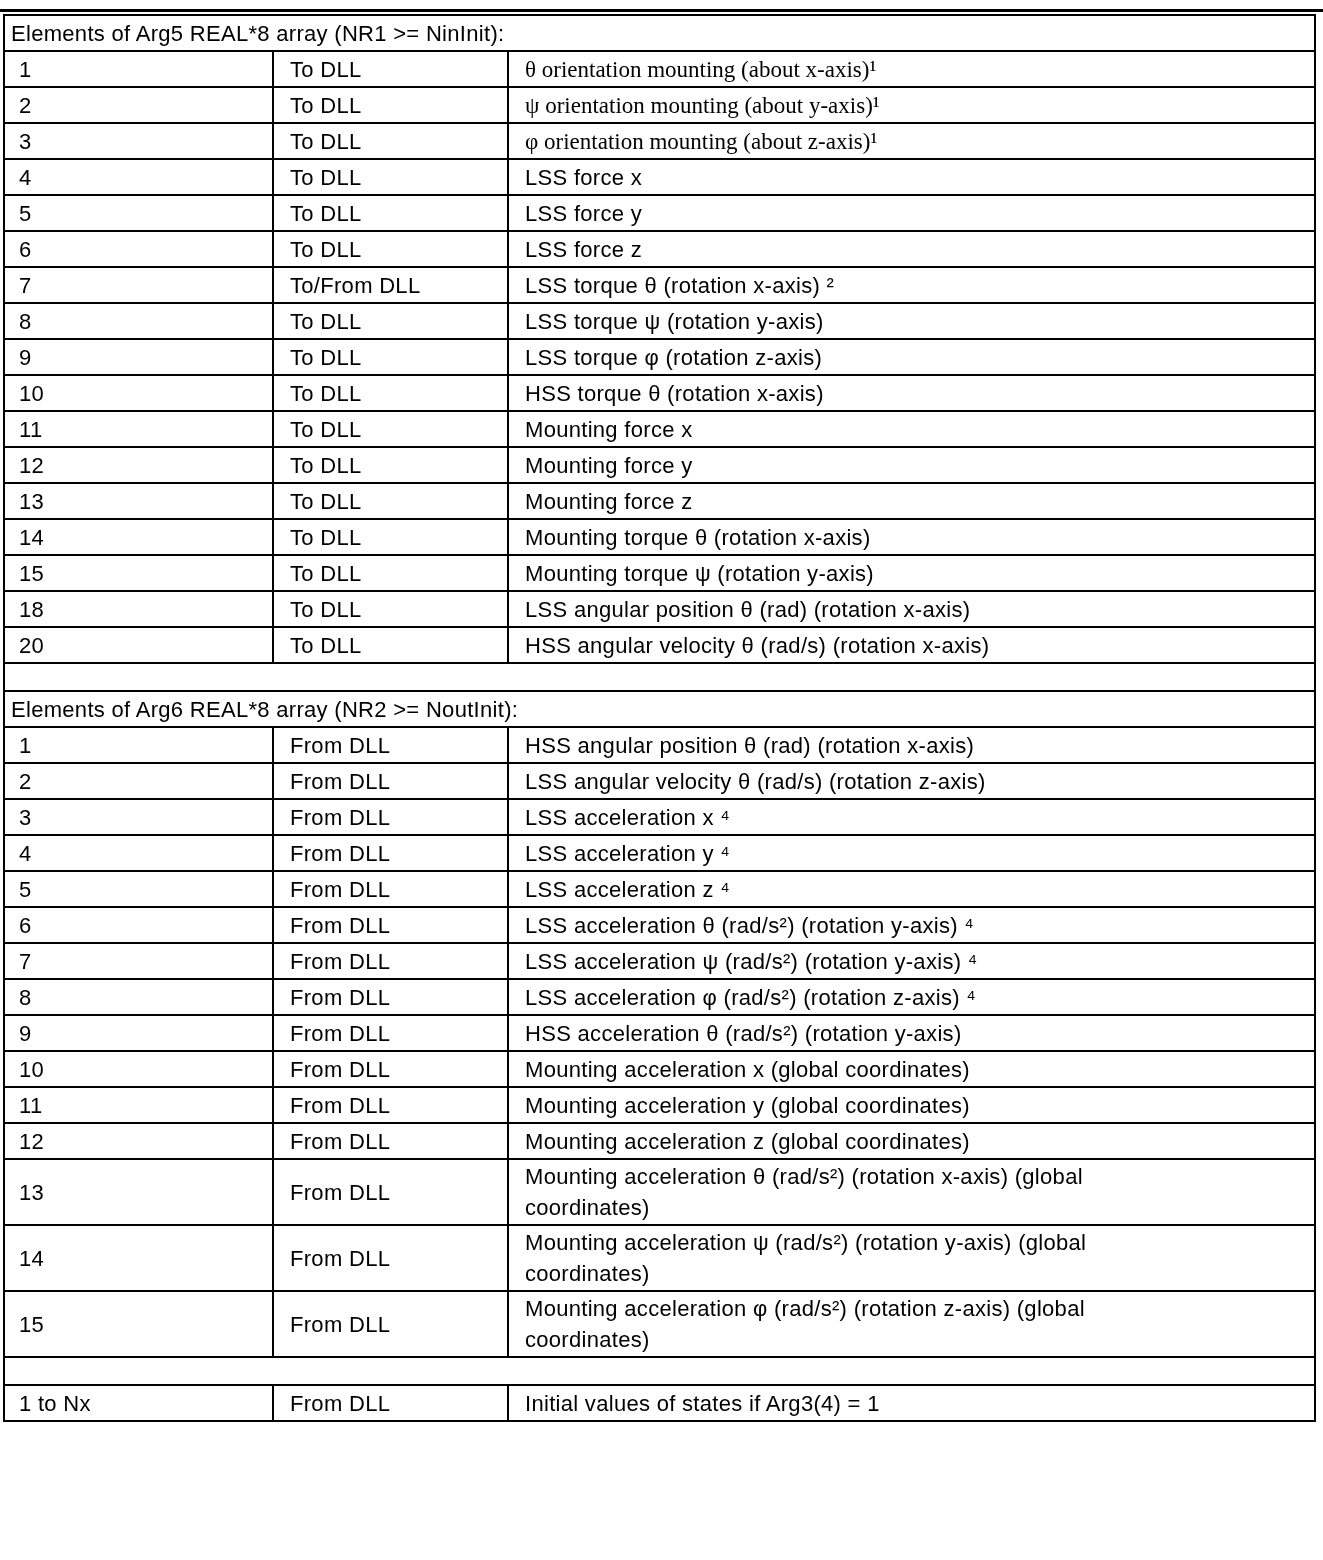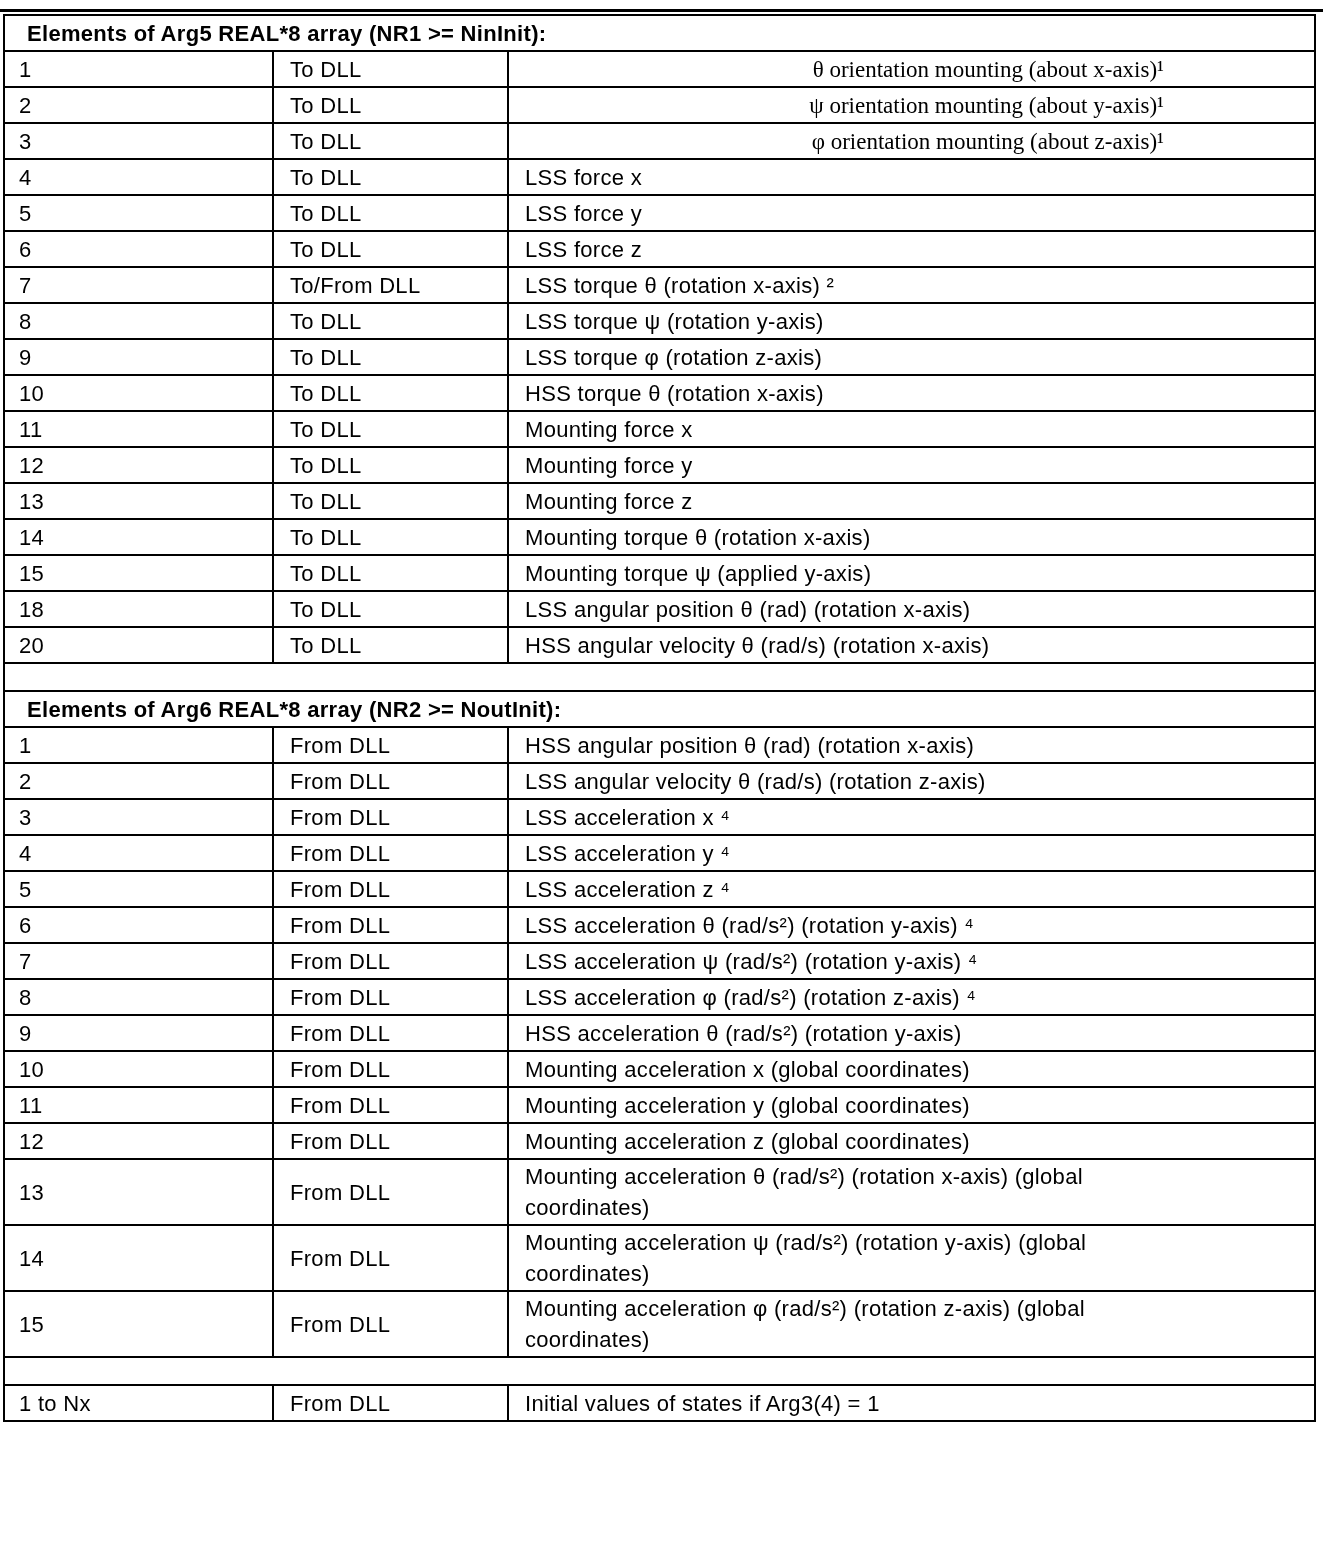--- a/index.html
+++ b/index.html
@@ -35,33 +35,32 @@
     border: 2px solid #000000;
     font-size: 22px;
     letter-spacing: 0.3px;
     line-height: 31px;
     height: 32px;
     vertical-align: middle;
     overflow: hidden;
     word-wrap: break-word;
   }
   td.section-header-cell {
-    font-weight: bold;
+    font-weight: normal;
     font-size: 23px;
     letter-spacing: 0.6px;
-    padding-left: 22px;
+    padding-left: 6px;
   }
   td.col-index   { padding-left: 14px; }
   td.col-dir     { padding-left: 16px; }
   td.col-desc    { padding-left: 16px; padding-right: 150px; }
   td.col-desc.serif {
     font-family: "Liberation Serif", "DejaVu Serif", serif;
     font-size: 23px;
     letter-spacing: 0px;
-    text-align: right;
   }
   tr.spacer-row td {
     height: 24px;
     border-left: 2px solid #000000;
     border-right: 2px solid #000000;
   }
 </style>
 </head>
 <body>
 
@@ -143,21 +142,21 @@
         <td class="col-desc">Mounting force z</td>
       </tr>
       <tr>
         <td class="col-index">14</td>
         <td class="col-dir">To DLL</td>
         <td class="col-desc">Mounting torque θ (rotation x-axis)</td>
       </tr>
       <tr>
         <td class="col-index">15</td>
         <td class="col-dir">To DLL</td>
-        <td class="col-desc">Mounting torque ψ (applied y-axis)</td>
+        <td class="col-desc">Mounting torque ψ (rotation y-axis)</td>
       </tr>
       <tr>
         <td class="col-index">18</td>
         <td class="col-dir">To DLL</td>
         <td class="col-desc">LSS angular position θ (rad) (rotation x-axis)</td>
       </tr>
       <tr>
         <td class="col-index">20</td>
         <td class="col-dir">To DLL</td>
         <td class="col-desc">HSS angular velocity θ (rad/s) (rotation x-axis)</td>

